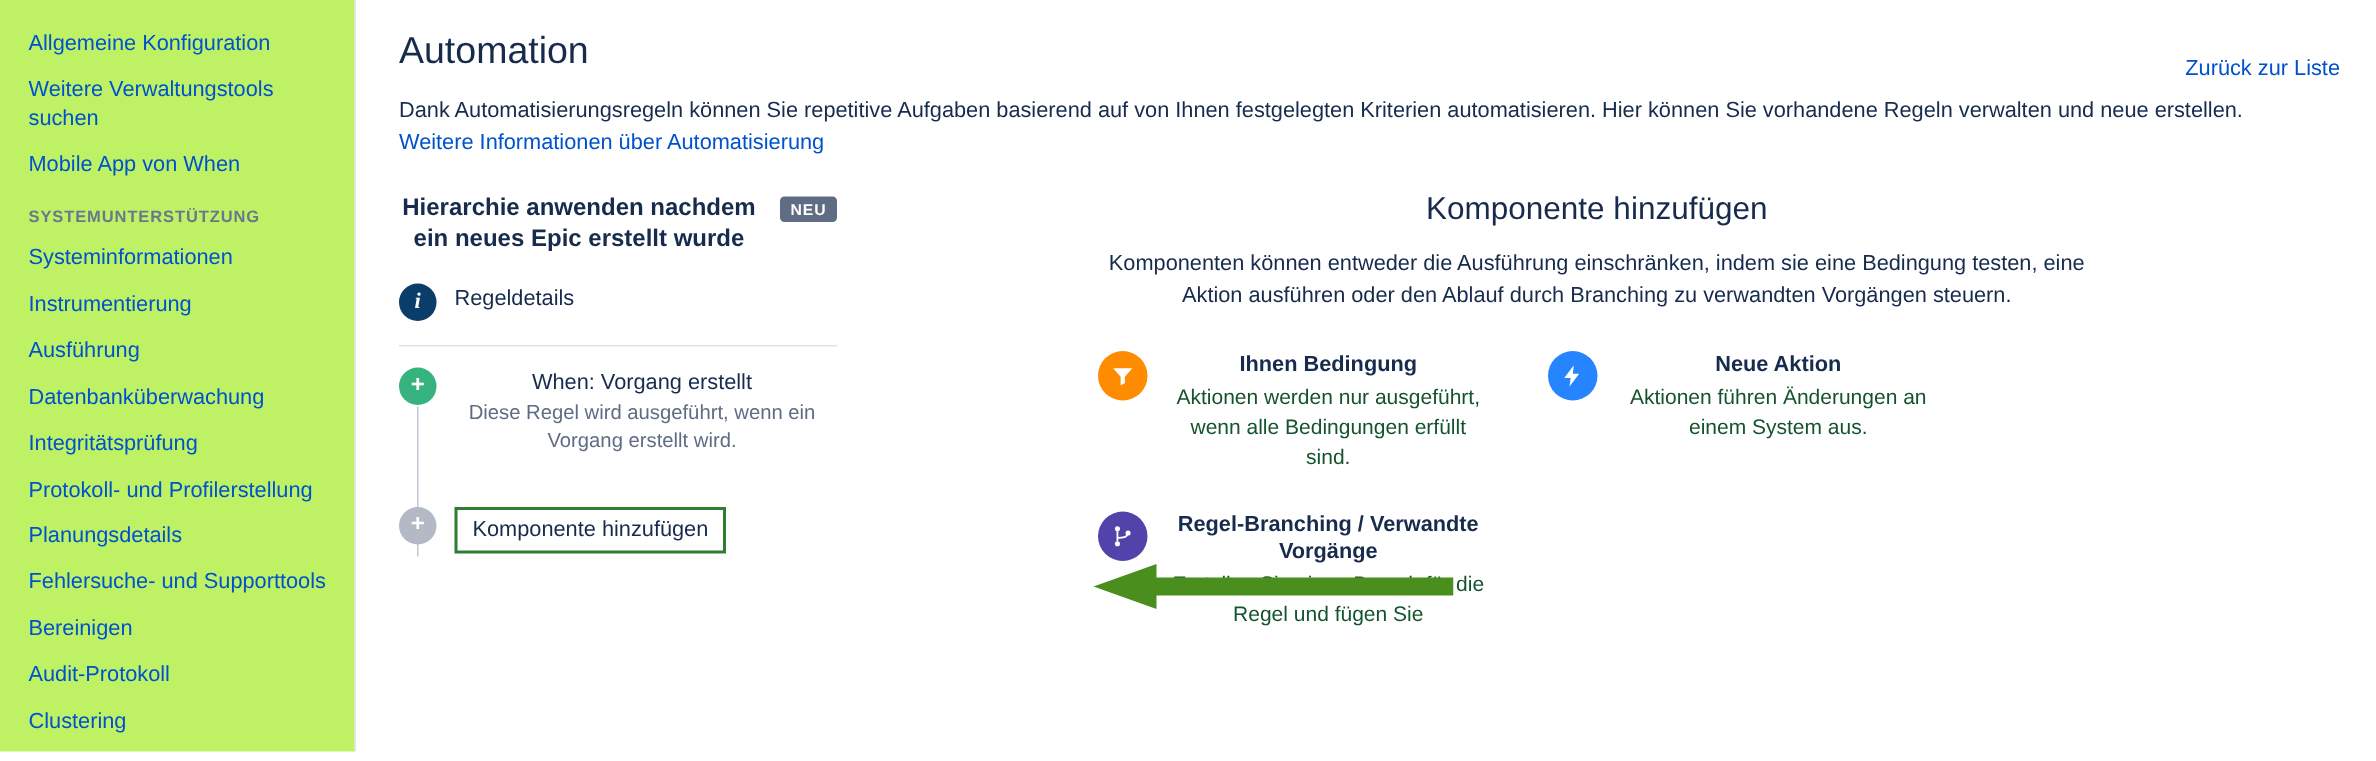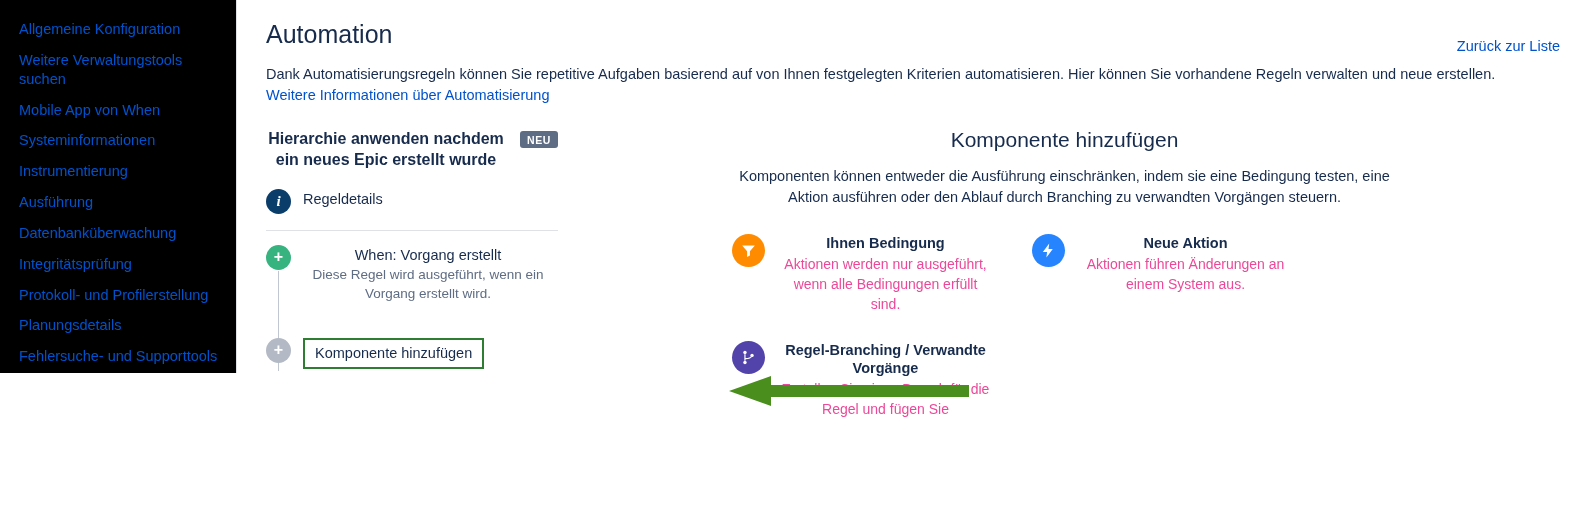--- a/index.html
+++ b/index.html
@@ -18,22 +18,22 @@
     position: relative;
     width: 1584px;
     height: 507px;
     display: flex;
   }
 
   
   .sidebar {
     width: 237px;
     min-width: 237px;
-    height: 373px;
-    background: #000000;
+    height: 501px;
+    background: #bef264;
     border-right: 1px solid #dfe1e6;
     padding-top: 14px;
     overflow: hidden;
   }
   .nav-item {
     font-size: 14.5px;
     color: #0052cc;
     line-height: 1.3;
     padding: 6px 16px 6px 19px;
     cursor: pointer;
@@ -237,35 +237,36 @@
   .card-title {
     font-size: 14.5px;
     font-weight: bold;
     color: #172b4d;
     line-height: 1.3;
     margin-bottom: 2px;
     max-width: 215px;
   }
   .card-desc {
     font-size: 14px;
-    color: #ec4899;
+    color: #14532d;
     line-height: 1.42;
     max-width: 215px;
   }
 </style>
 </head>
 <body>
 
 <div class="screen">
 
   <nav class="sidebar">
     <div class="nav-item">Allgemeine Konfiguration</div>
     <div class="nav-item">Weitere Verwaltungstools suchen</div>
     <div class="nav-item">Mobile App von When</div>
 
+    <div class="nav-section-title">SYSTEMUNTERSTÜTZUNG</div>
 
     <div class="nav-item">Systeminformationen</div>
     <div class="nav-item">Instrumentierung</div>
     <div class="nav-item">Ausführung</div>
     <div class="nav-item">Datenbanküberwachung</div>
     <div class="nav-item">Integritätsprüfung</div>
     <div class="nav-item">Protokoll- und Profilerstellung</div>
     <div class="nav-item">Planungsdetails</div>
     <div class="nav-item">Fehlersuche- und Supporttools</div>
     <div class="nav-item">Bereinigen</div>

